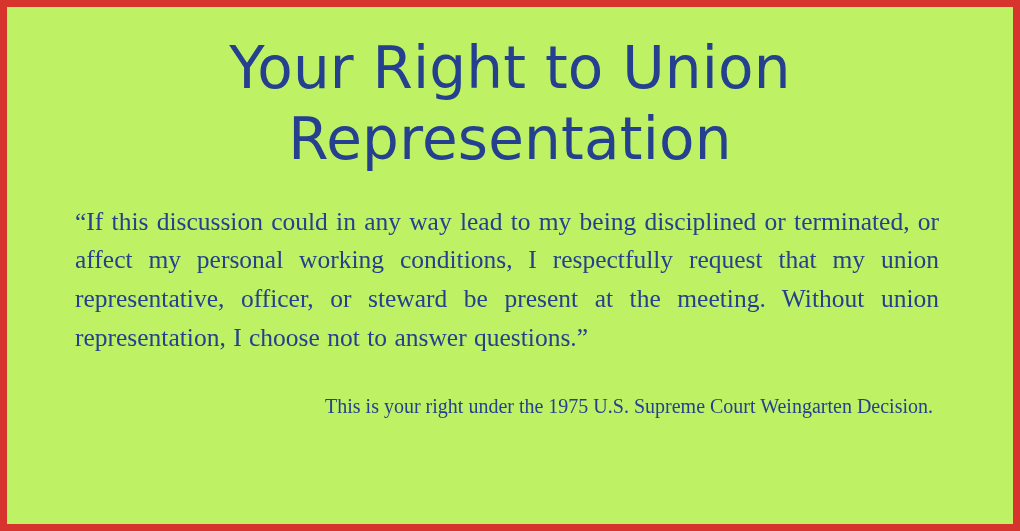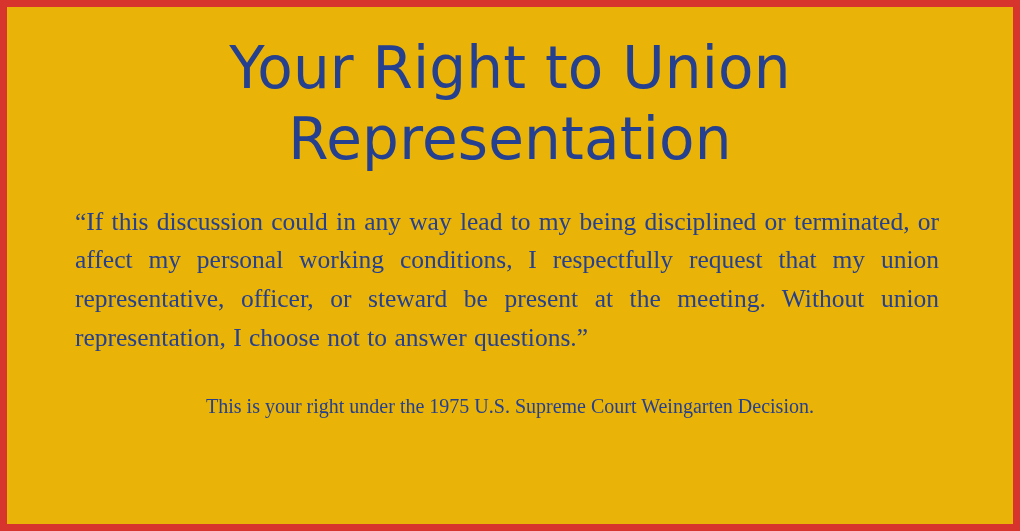--- a/index.html
+++ b/index.html
@@ -11,21 +11,21 @@
     width: 1020px;
     height: 531px;
     font-family: "Liberation Sans", sans-serif;
     overflow: hidden;
   }
   .card {
     box-sizing: border-box;
     width: 1020px;
     height: 531px;
     border: 7px solid #d6342c;
-    background: #eab308;
+    background: #bef264;
     padding: 0;
     position: relative;
   }
   .inner {
     box-sizing: border-box;
     width: 100%;
     height: 100%;
     padding: 26px 52px 20px 52px;
     display: flex;
     flex-direction: column;
@@ -49,21 +49,21 @@
     text-align: justify;
     text-align-last: left;
     margin: 14px 22px 0 16px;
     word-spacing: 1px;
   }
   .footnote {
     font-family: "Liberation Serif", serif;
     color: #25408f;
     font-size: 20px;
     line-height: 1.4;
-    text-align: center;
+    text-align: right;
     margin: 34px 28px 0 28px;
   }
 </style>
 </head>
 <body>
 
 <div class="card">
   <div class="inner">
     <h1 class="title">Your Right to Union Representation</h1>
     <p class="quote">“If this discussion could in any way lead to my being disciplined or terminated, or affect my personal working conditions, I respectfully request that my union representative, officer, or steward be present at the meeting. Without union representation, I choose not to answer questions.”</p>

